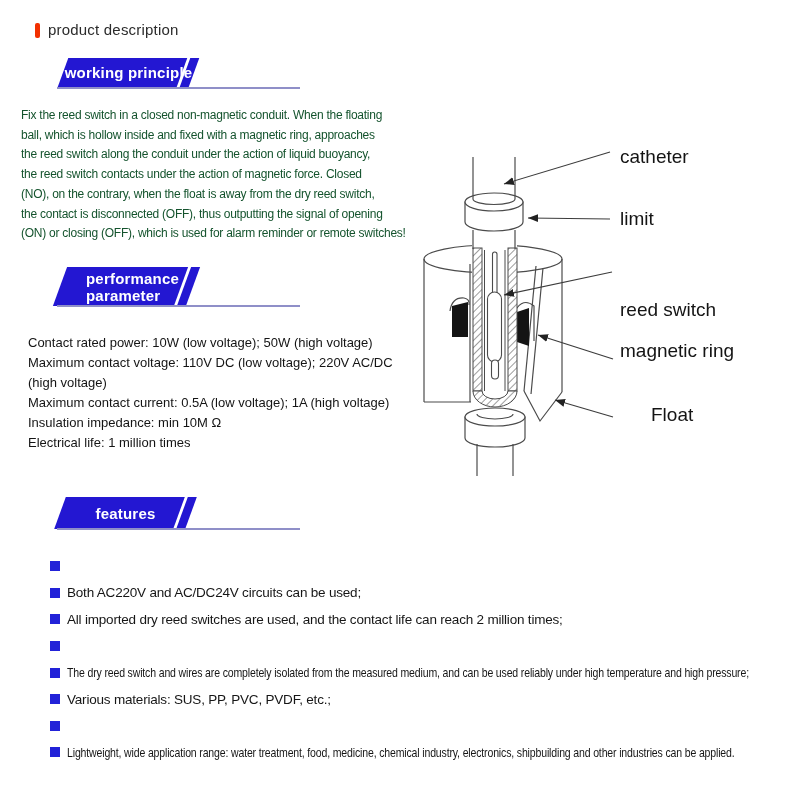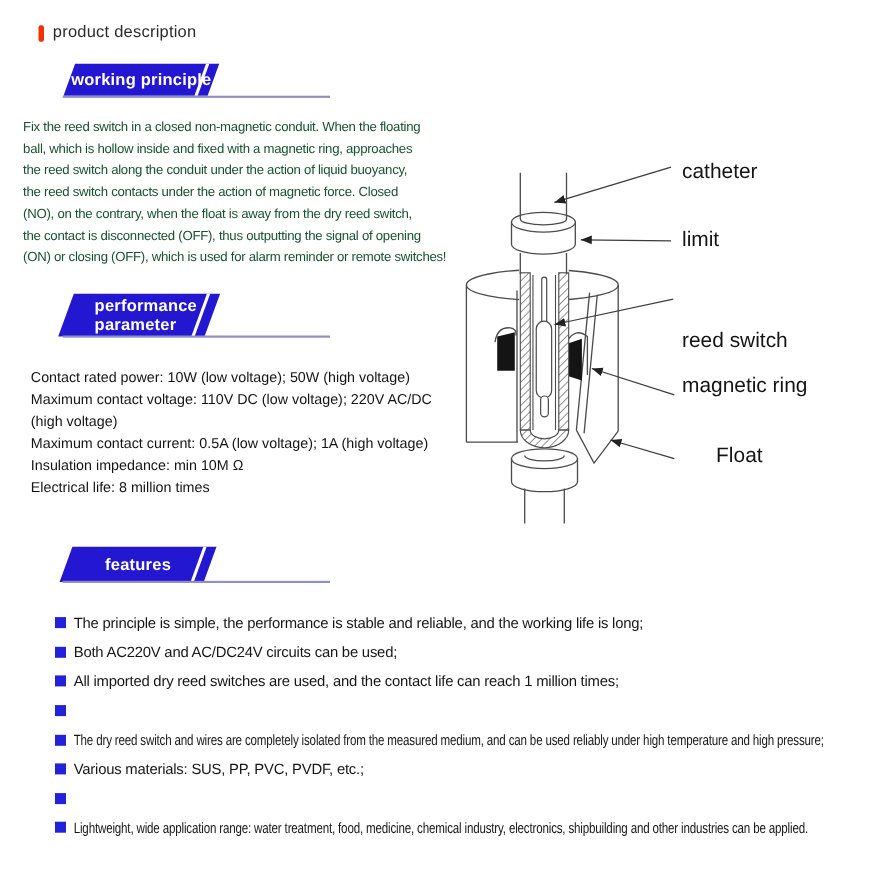--- a/index.html
+++ b/index.html
@@ -147,40 +147,39 @@
   </div>
 </div>
 <div class="rule" style="top:305px;"></div>
 
 <div class="specs">
   <div>Contact rated power: 10W (low voltage); 50W (high voltage)</div>
   <div>Maximum contact voltage: 110V DC (low voltage); 220V AC/DC</div>
   <div>(high voltage)</div>
   <div>Maximum contact current: 0.5A (low voltage); 1A (high voltage)</div>
   <div>Insulation impedance: min 10M Ω</div>
-  <div>Electrical life: 8 million times</div>
+  <div>Electrical life: 1 million times</div>
 </div>
 
 <div class="banner" style="left:60px;top:497px;width:131px;height:32px;">
   <div class="blabel">features</div>
 </div>
 <div class="rule" style="top:528px;"></div>
 
 <ul class="features">
   <li>
       <span class="bullet"></span>
-      <span class="ftext">The principle is simple, the performance is stable and reliable, and the working life is long;</span>
     </li>
   <li>
       <span class="bullet"></span>
       <span class="ftext">Both AC220V and AC/DC24V circuits can be used;</span>
     </li>
   <li>
       <span class="bullet"></span>
-      <span class="ftext">All imported dry reed switches are used, and the contact life can reach 1 million times;</span>
+      <span class="ftext">All imported dry reed switches are used, and the contact life can reach 2 million times;</span>
     </li>
   <li>
       <span class="bullet"></span>
     </li>
   <li class="condensed">
       <span class="bullet"></span>
       <span class="ftext">The dry reed switch and wires are completely isolated from the measured medium, and can be used reliably under high temperature and high pressure;</span>
     </li>
   <li>
       <span class="bullet"></span>

